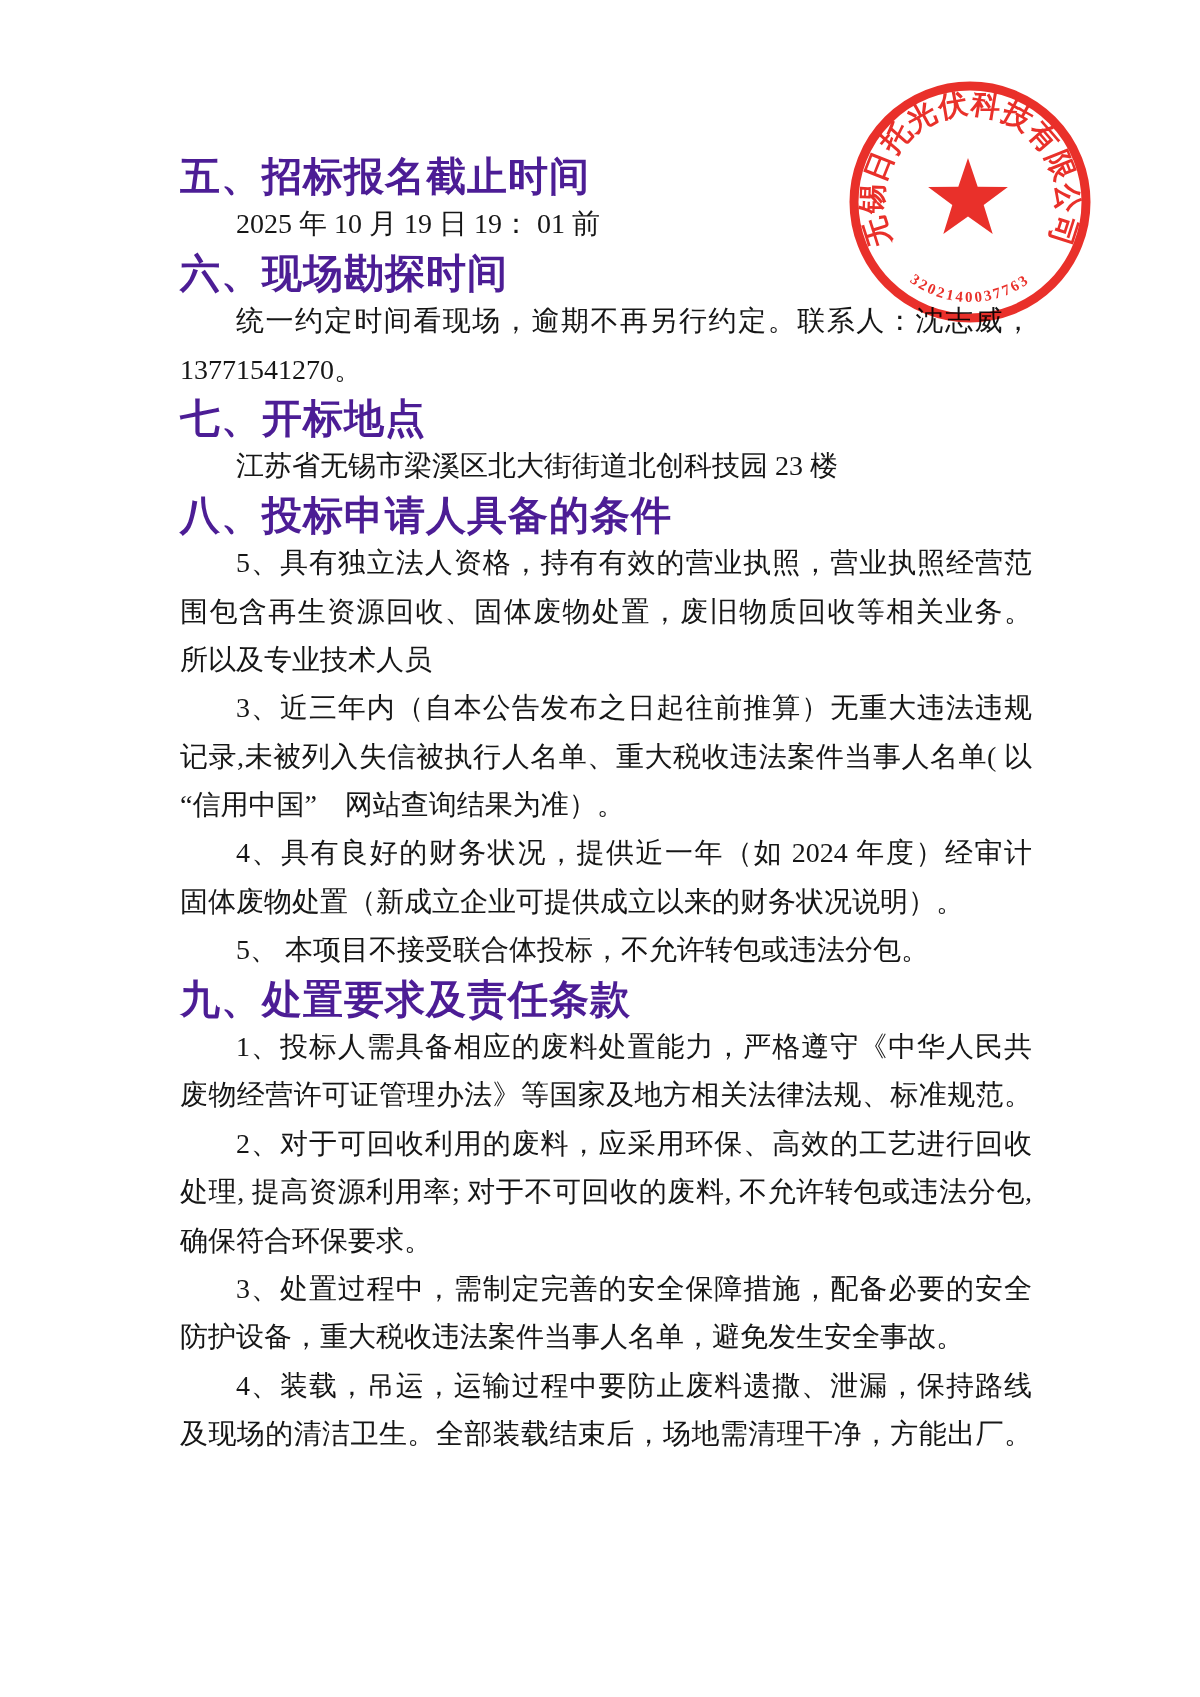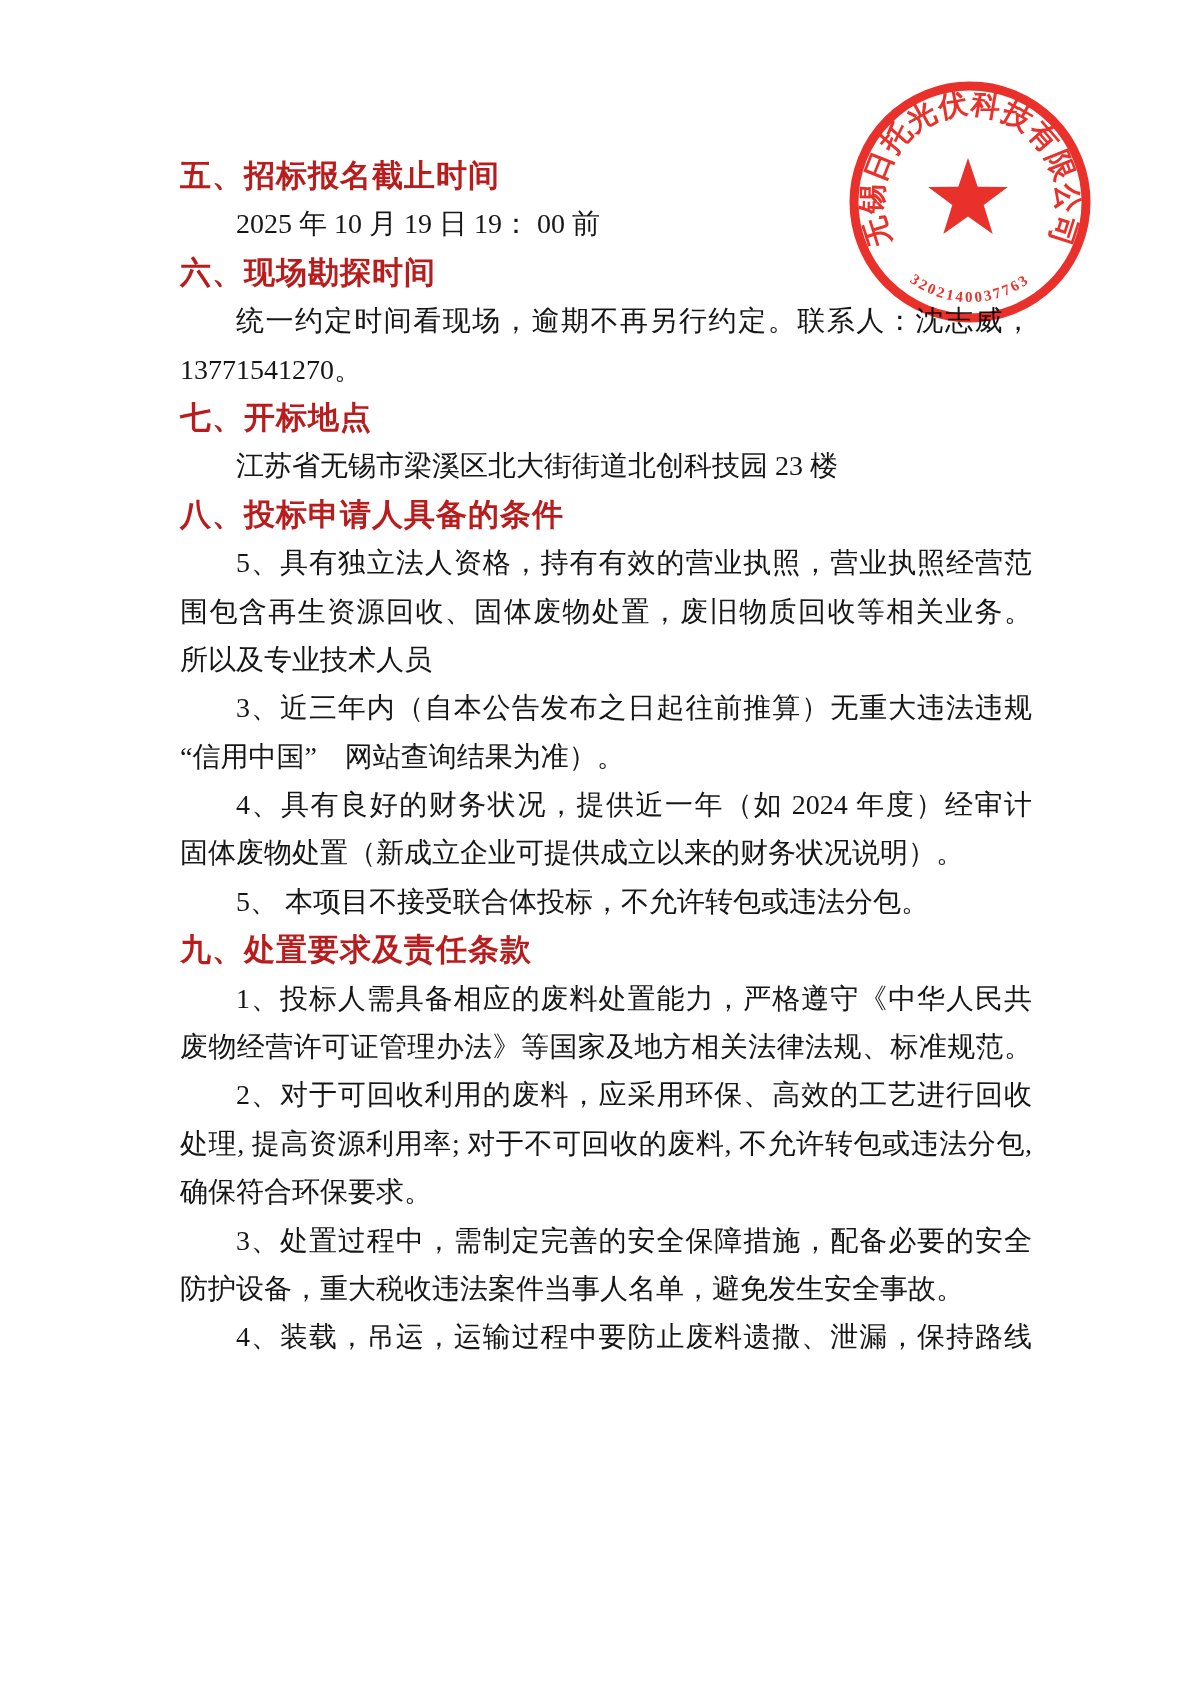--- a/index.html
+++ b/index.html
@@ -25,23 +25,23 @@
   }
   .ln {
     height: 48.4px;
     line-height: 48.4px;
     white-space: normal;
     overflow: visible;
   }
   .ln.h {
     font-family: "Liberation Sans", "DejaVu Sans", sans-serif;
     font-weight: 700;
-    font-size: 31px;
+    font-size: 40px;
     letter-spacing: 1px;
-    color: #b91c1c;
+    color: #4c1d95;
   }
   .ln.i { text-indent: 56px; }
   .ln.j {
     text-align: justify;
     text-align-last: justify;
   }
   .stamp {
     position: absolute;
     left: 840px;
     top: 72px;
@@ -64,44 +64,46 @@
     letter-spacing: 2.5px;
   }
 </style>
 </head>
 <body>
 
 <div class="page">
 
   <div class="doc">
     <div class="ln h">五、招标报名截止时间</div>
-    <div class="ln i">2025 年 10 月 19 日 19： 00 前</div>
+    <div class="ln i">2025 年 10 月 19 日 19： 01 前</div>
     <div class="ln h">六、现场勘探时间</div>
     <div class="ln i j">统一约定时间看现场，逾期不再另行约定。联系人：沈志威，</div>
     <div class="ln">13771541270。</div>
     <div class="ln h">七、开标地点</div>
     <div class="ln i">江苏省无锡市梁溪区北大街街道北创科技园 23 楼</div>
     <div class="ln h">八、投标申请人具备的条件</div>
     <div class="ln i j">5、具有独立法人资格，持有有效的营业执照，营业执照经营范</div>
     <div class="ln j">围包含再生资源回收、固体废物处置，废旧物质回收等相关业务。</div>
     <div class="ln">所以及专业技术人员</div>
     <div class="ln i j">3、近三年内（自本公告发布之日起往前推算）无重大违法违规</div>
+    <div class="ln j">记录,未被列入失信被执行人名单、重大税收违法案件当事人名单( 以</div>
     <div class="ln">“信用中国”　网站查询结果为准）。</div>
     <div class="ln i j">4、具有良好的财务状况，提供近一年（如 2024 年度）经审计</div>
     <div class="ln">固体废物处置（新成立企业可提供成立以来的财务状况说明）。</div>
     <div class="ln i">5、 本项目不接受联合体投标，不允许转包或违法分包。</div>
     <div class="ln h">九、处置要求及责任条款</div>
     <div class="ln i j">1、投标人需具备相应的废料处置能力，严格遵守《中华人民共</div>
     <div class="ln j">废物经营许可证管理办法》等国家及地方相关法律法规、标准规范。</div>
     <div class="ln i j">2、对于可回收利用的废料，应采用环保、高效的工艺进行回收</div>
     <div class="ln j">处理, 提高资源利用率; 对于不可回收的废料, 不允许转包或违法分包,</div>
     <div class="ln">确保符合环保要求。</div>
     <div class="ln i j">3、处置过程中，需制定完善的安全保障措施，配备必要的安全</div>
     <div class="ln">防护设备，重大税收违法案件当事人名单，避免发生安全事故。</div>
     <div class="ln i j">4、装载，吊运，运输过程中要防止废料遗撒、泄漏，保持路线</div>
+    <div class="ln j">及现场的清洁卫生。全部装载结束后，场地需清理干净，方能出厂。</div>
   </div>
 
   <div class="stamp">
     <svg viewBox="0 0 260 260" xmlns="http://www.w3.org/2000/svg">
       <defs>
         <path id="seal-arc-top" d="M 47.9 161.5 A 88 88 0 1 1 212.1 161.5" fill="none"></path>
         <path id="seal-arc-bottom" d="M 67.1 207.7 A 100 100 0 0 0 192.9 207.7" fill="none"></path>
       </defs>
       <circle cx="130" cy="130" r="116" fill="none" stroke="#e8251e" stroke-width="9"></circle>
       <polygon points="128,86 137.7,114.7 167.9,115 143.7,133.1 152.7,162 128,144.5 103.3,162 112.3,133.1 88.1,115 118.3,114.7" fill="#e8251e"></polygon>

